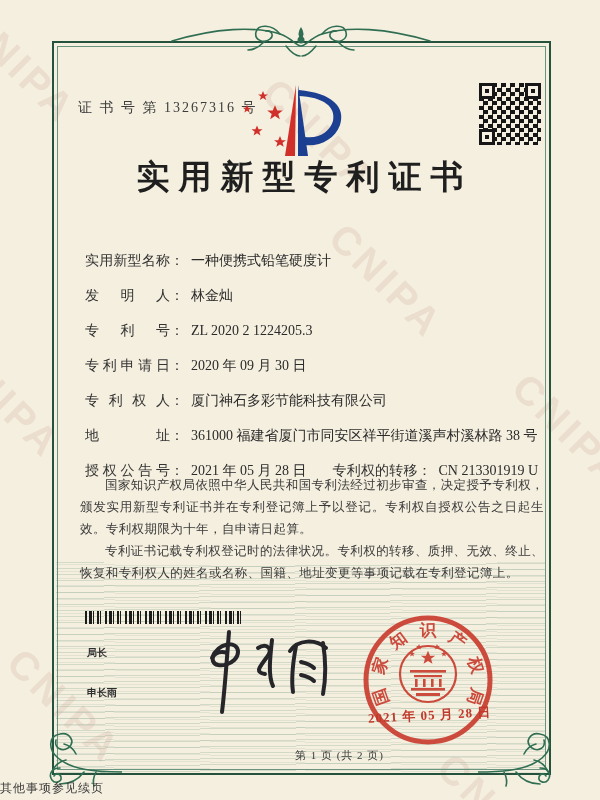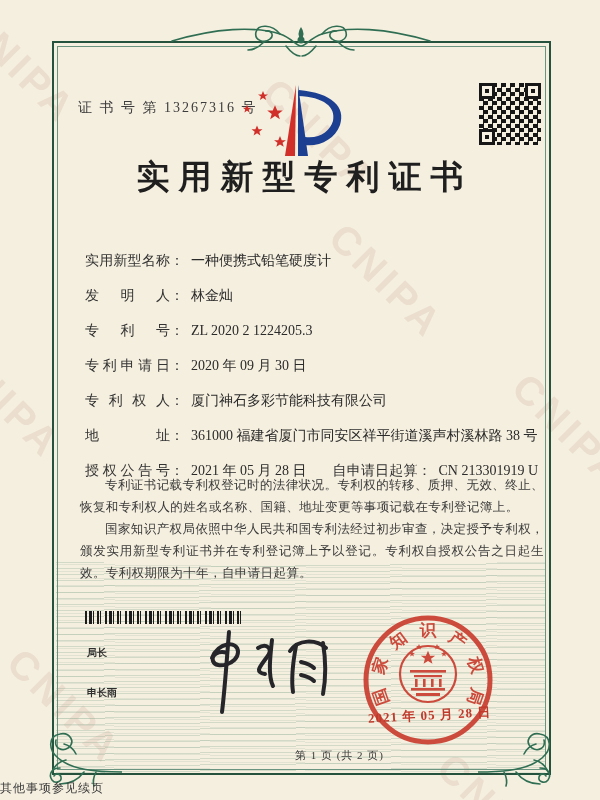--- a/index.html
+++ b/index.html
@@ -187,27 +187,27 @@
     <div class="frow">
       <span class="flabel">专利申请日</span><span class="fcolon">：</span><span class="fvalue">2020 年 09 月 30 日</span>
     </div>
     <div class="frow">
       <span class="flabel">专利权人</span><span class="fcolon">：</span><span class="fvalue">厦门神石多彩节能科技有限公司</span>
     </div>
     <div class="frow">
       <span class="flabel">地址</span><span class="fcolon">：</span><span class="fvalue">361000 福建省厦门市同安区祥平街道溪声村溪林路 38 号</span>
     </div>
     <div class="frow">
-      <span class="flabel">授权公告号</span><span class="fcolon">：</span><span class="fvalue">2021 年 05 月 28 日</span><span class="pair2"><span class="flabel">自申请日起算</span><span class="fcolon">：</span><span class="fvalue">CN 213301919 U</span></span>
+      <span class="flabel">授权公告号</span><span class="fcolon">：</span><span class="fvalue">2021 年 05 月 28 日</span><span class="pair2"><span class="flabel">专利权的转移</span><span class="fcolon">：</span><span class="fvalue">CN 213301919 U</span></span>
     </div>
   </div>
 
   <div class="body-text">
+    <p>国家知识产权局依照中华人民共和国专利法经过初步审查，决定授予专利权，颁发实用新型专利证书并在专利登记簿上予以登记。专利权自授权公告之日起生效。专利权期限为十年，自申请日起算。</p>
     <p>专利证书记载专利权登记时的法律状况。专利权的转移、质押、无效、终止、恢复和专利权人的姓名或名称、国籍、地址变更等事项记载在专利登记簿上。</p>
-    <p>国家知识产权局依照中华人民共和国专利法经过初步审查，决定授予专利权，颁发实用新型专利证书并在专利登记簿上予以登记。专利权自授权公告之日起生效。专利权期限为十年，自申请日起算。</p>
   </div>
 
   <div class="barcode"></div>
 
   <div class="signer">
     <div>局长</div>
     <div class="name">申长雨</div>
   </div>
 
   <svg class="signature" width="160" height="92" viewBox="0 0 160 92">

